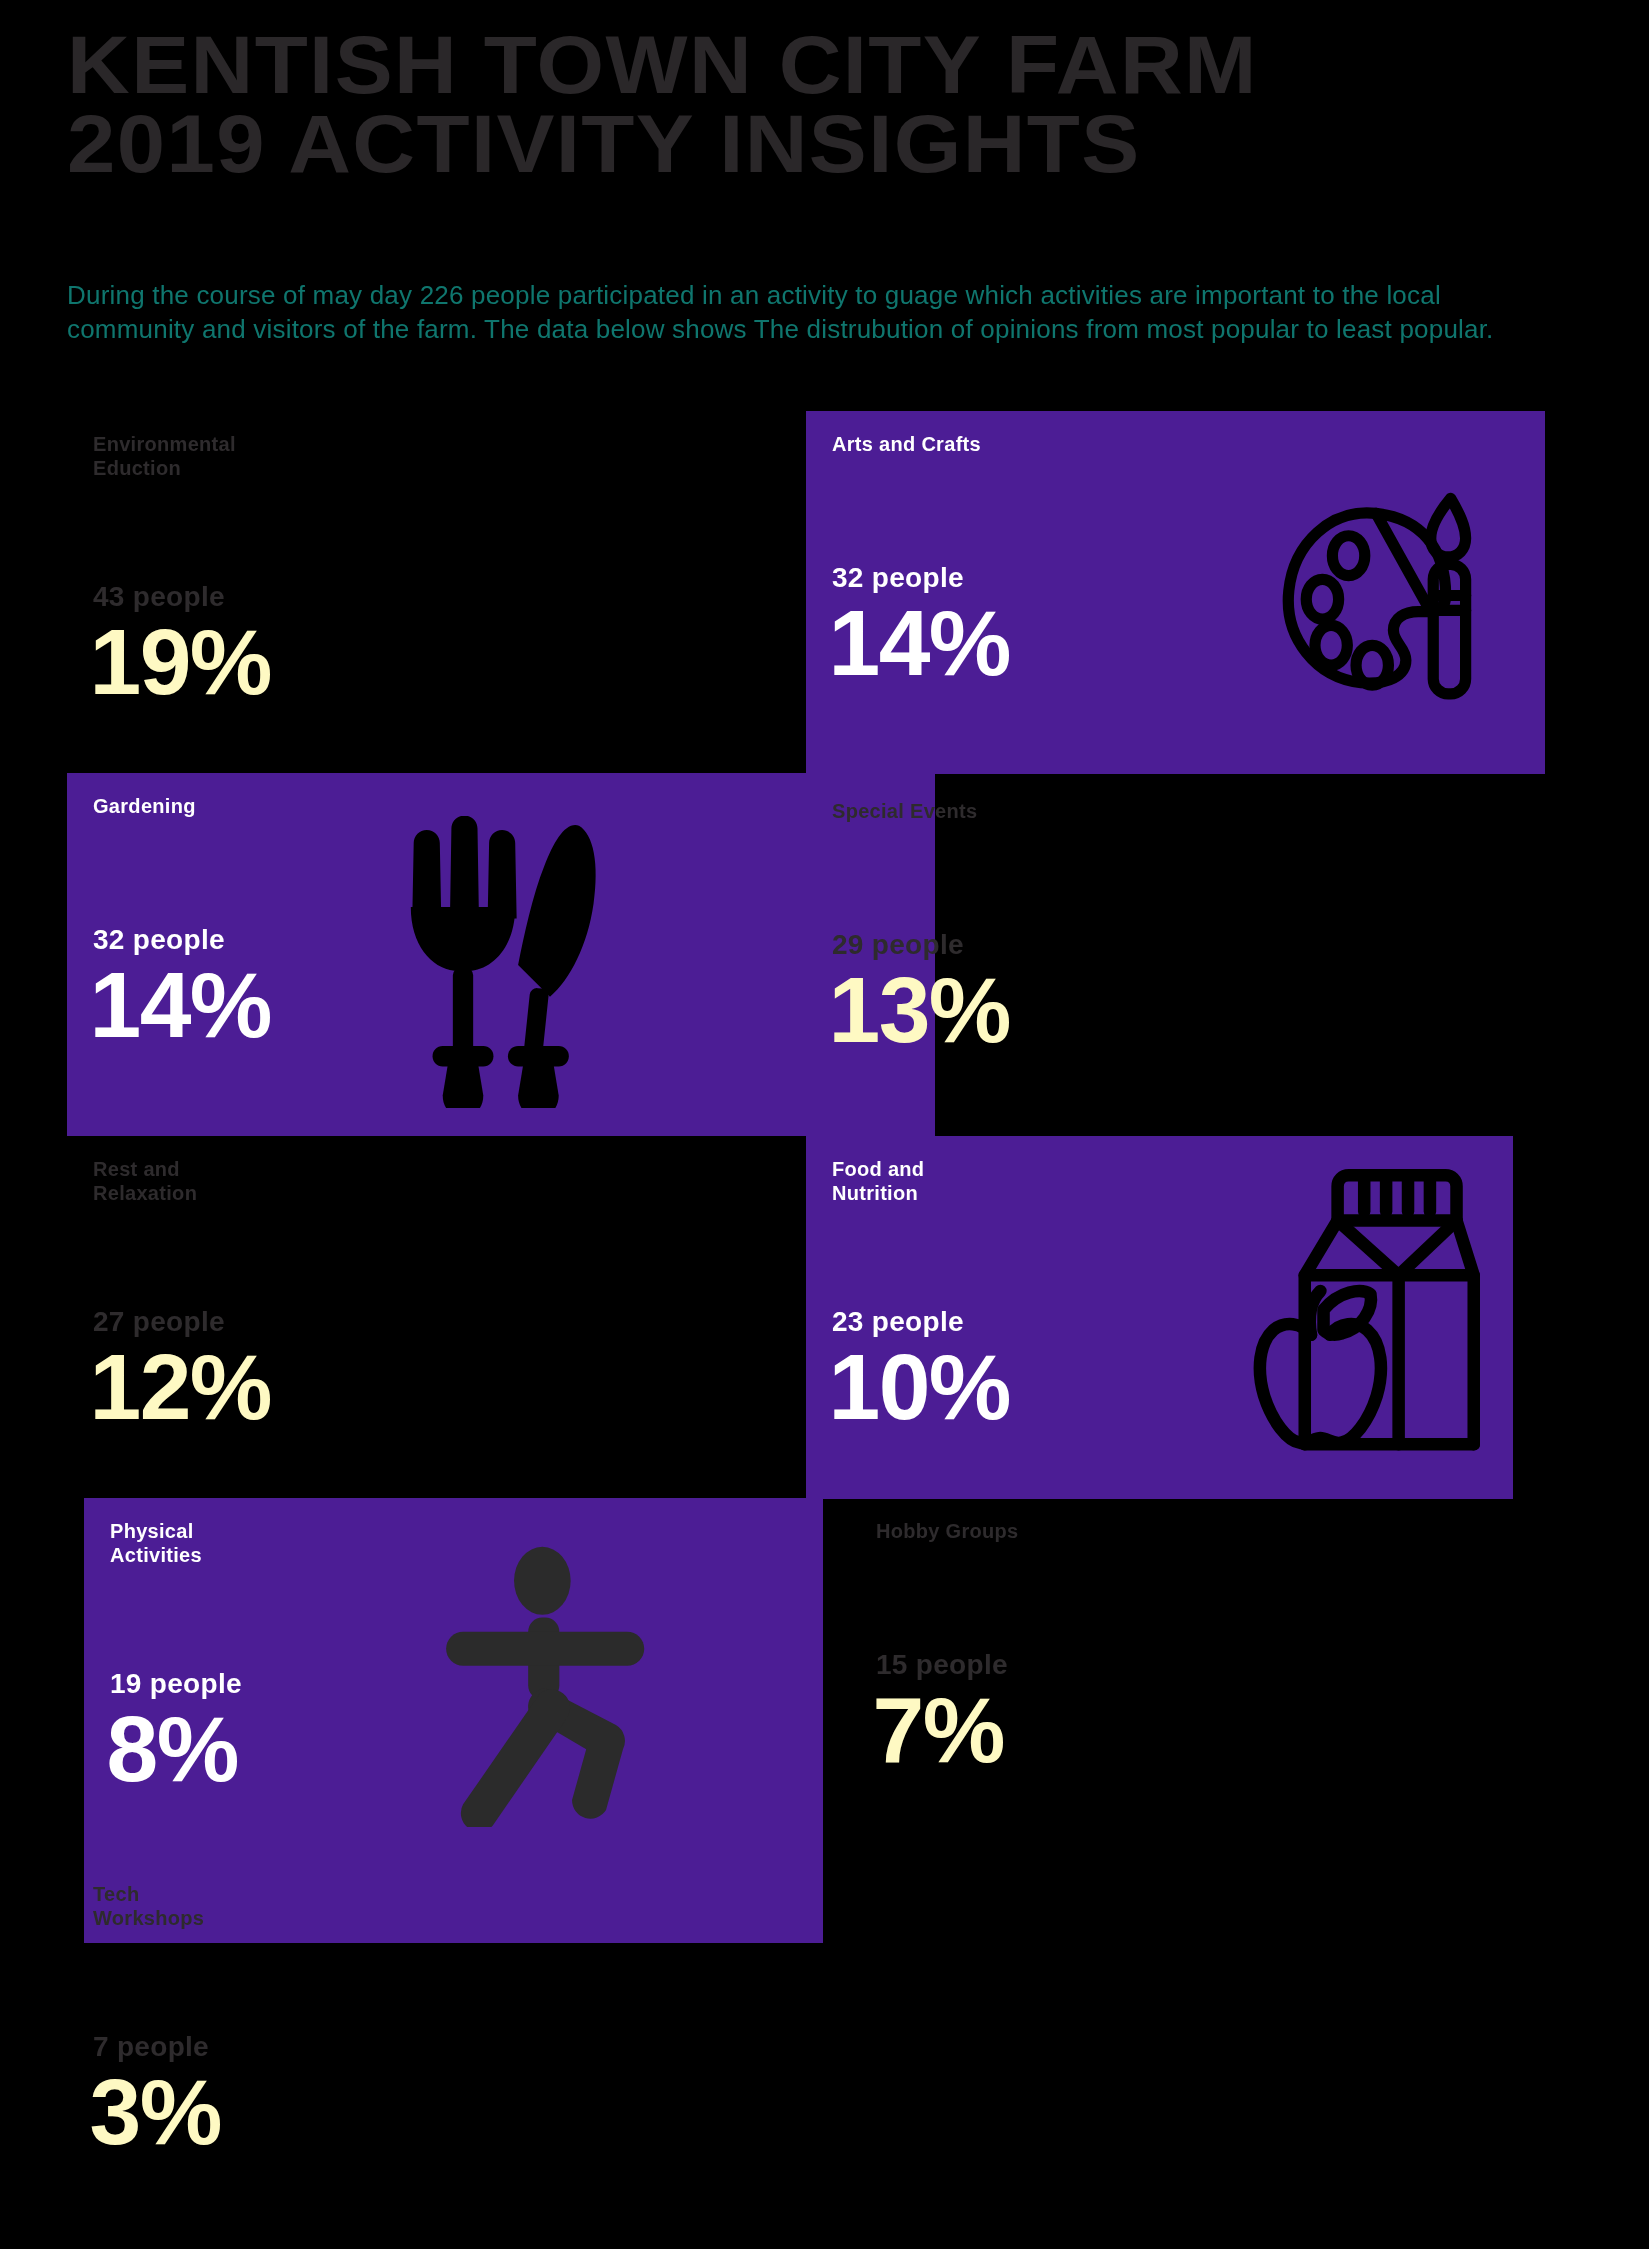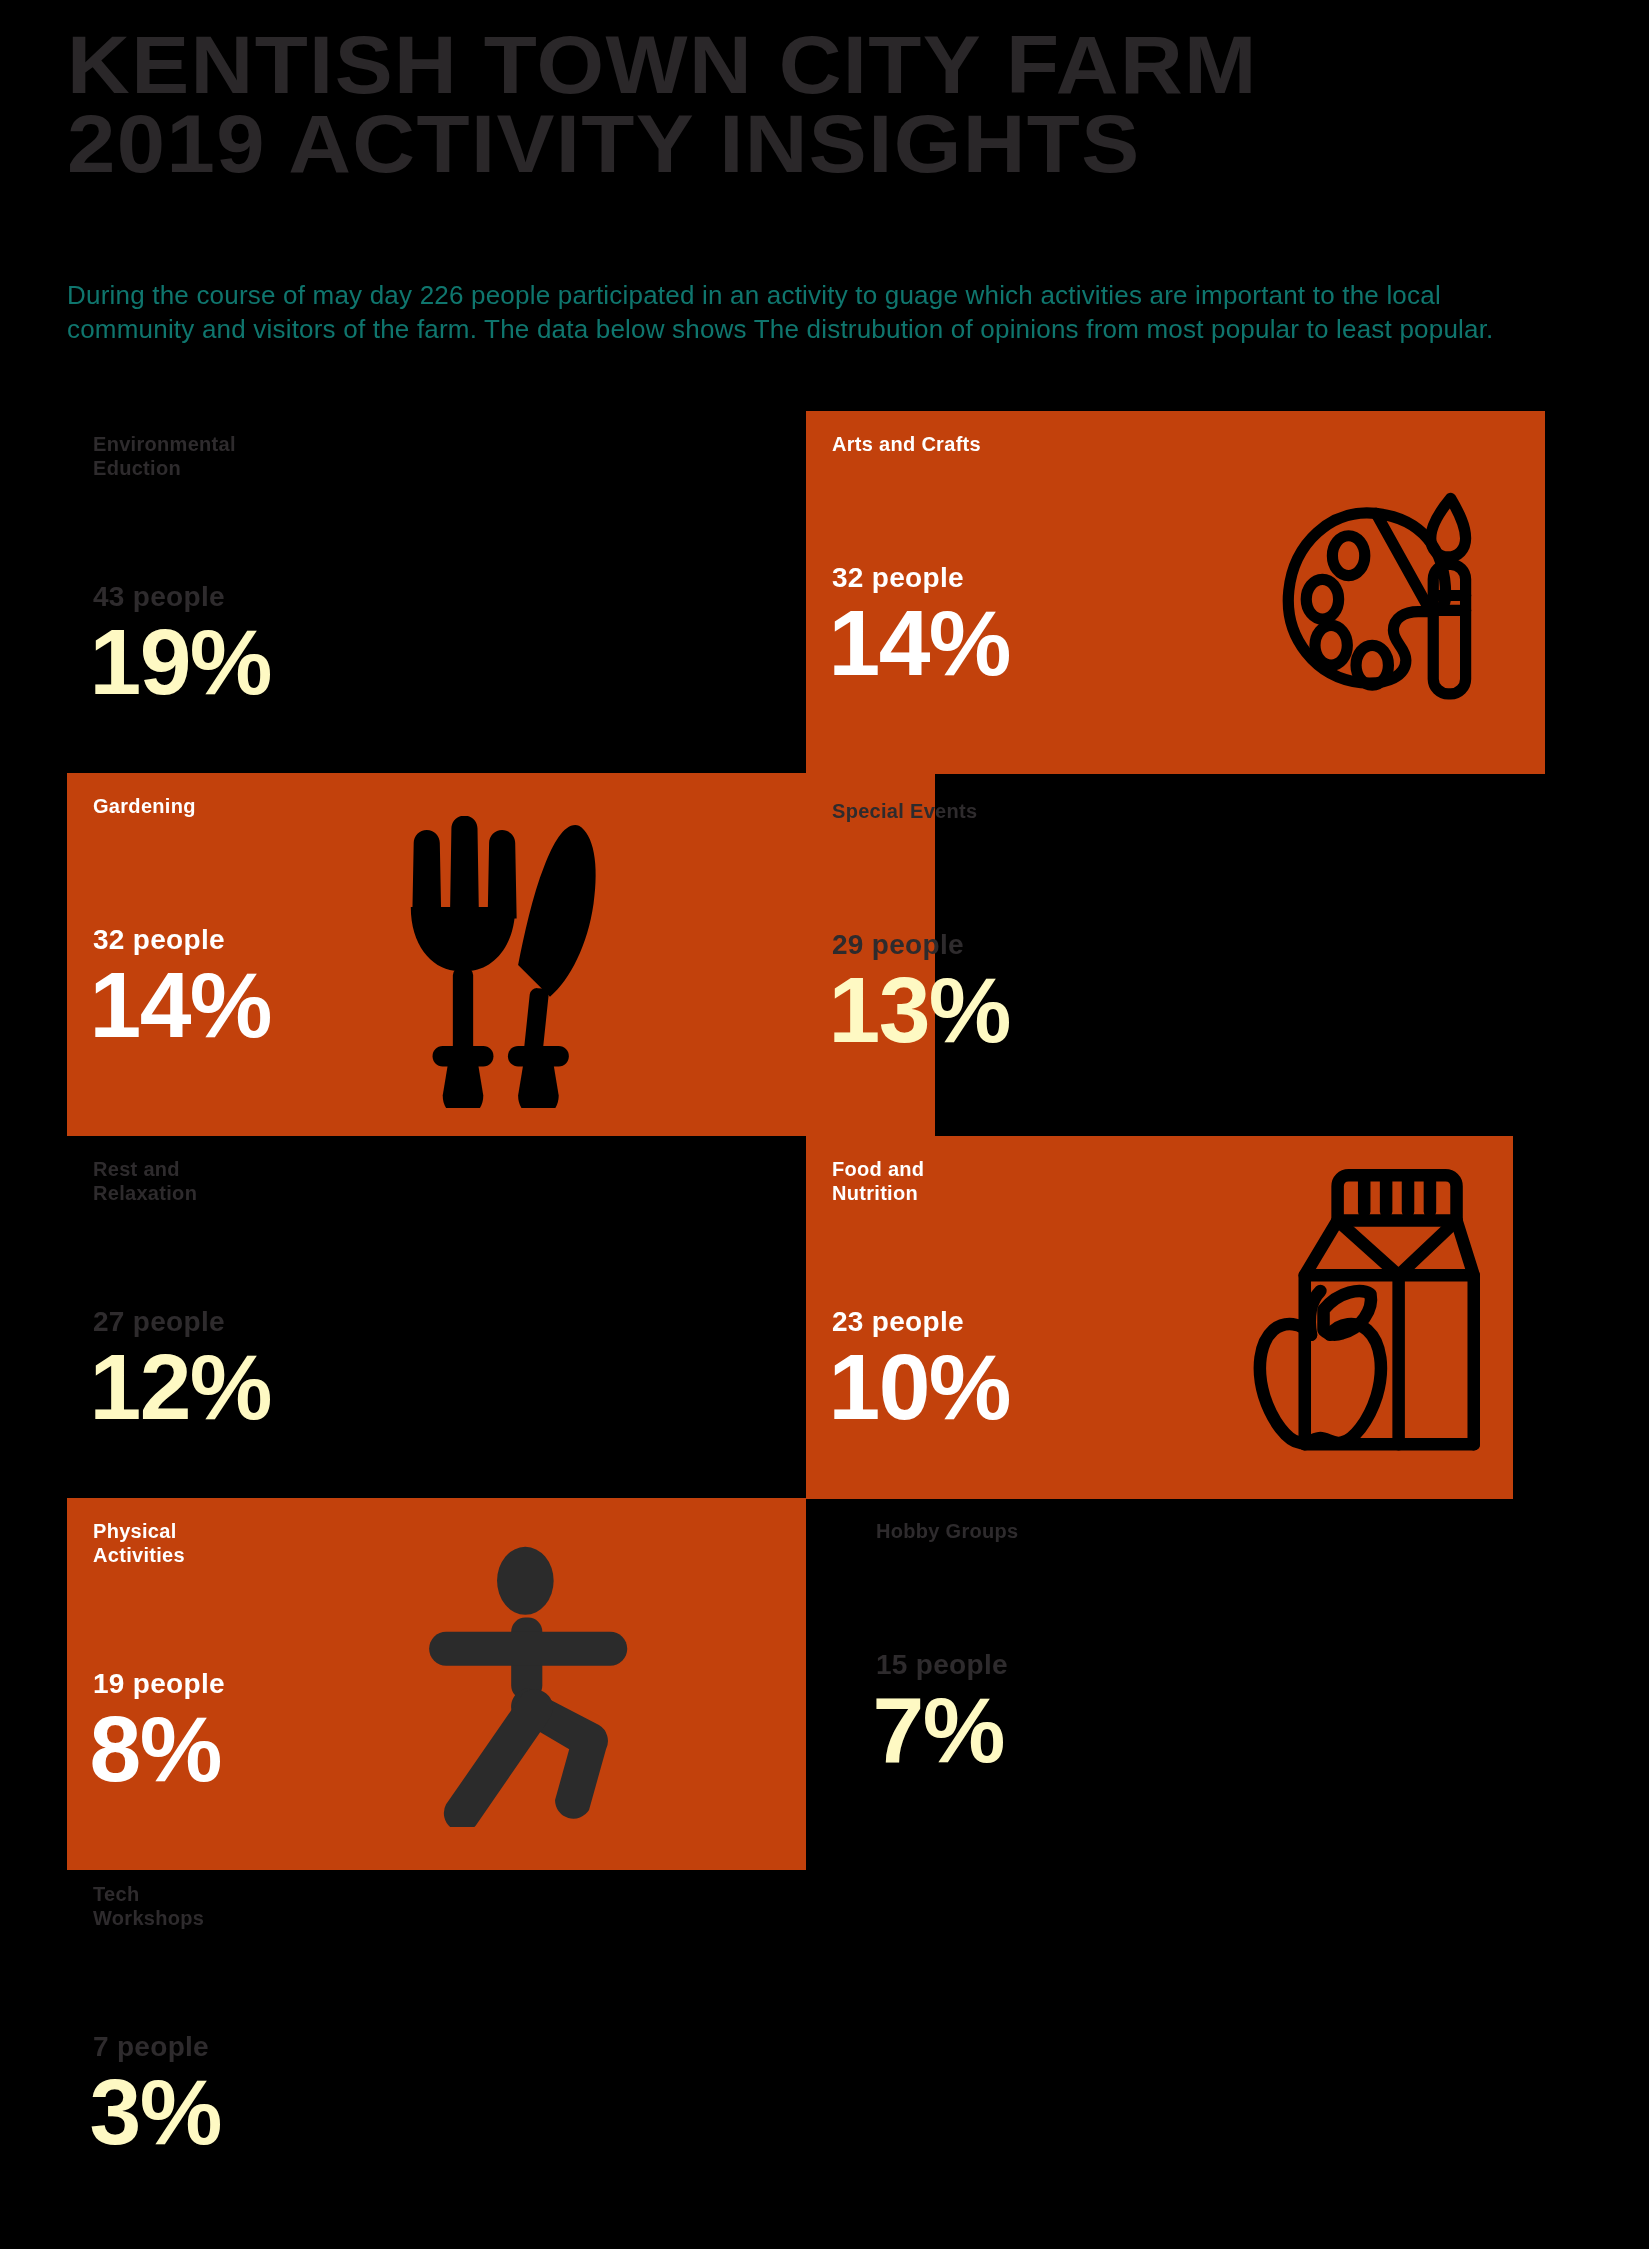--- a/index.html
+++ b/index.html
@@ -53,21 +53,21 @@
     left: 0;
     top: 0;
     width: 1649px;
     height: 2250px;
   }
   .card {
     position: absolute;
     box-sizing: border-box;
   }
   .card.panel {
-    background: #c2410c;
+    background: #4c1d95;
   }
   .card-inner {
     position: absolute;
     left: 26px;
     top: 22.3px;
     right: 0;
     bottom: 0;
   }
   .card-title {
     font-weight: 700;
@@ -109,21 +109,21 @@
   }
   .card-icon svg { display: block; }
 
   
   #card-0 { left: 67px;  top: 411px;  width: 739px; height: 363px; }
   #card-1 { left: 806px; top: 411px;  width: 739px; height: 363px; }
   #card-2 { left: 67px;  top: 773px;  width: 868px; height: 363px; }
   #card-3 { left: 806px; top: 778px;  width: 739px; height: 363px; }
   #card-4 { left: 67px;  top: 1136px; width: 739px; height: 363px; }
   #card-5 { left: 806px; top: 1136px; width: 707px; height: 363px; }
-  #card-6 { left: 67px;  top: 1498px; width: 739px; height: 372px; }
+  #card-6 { left: 84px;  top: 1498px; width: 739px; height: 445px; }
   #card-7 { left: 806px; top: 1498px; width: 739px; height: 363px; margin-left: 44px; }
   #card-8 { left: 67px;  top: 1861px; width: 739px; height: 363px; }
 
   
   .card-people { top: 129px; }
   .card-pct    { top: 168px; }
   .card.two-line .card-people { top: 148px; }
   .card.two-line .card-pct    { top: 187px; }
 
   

